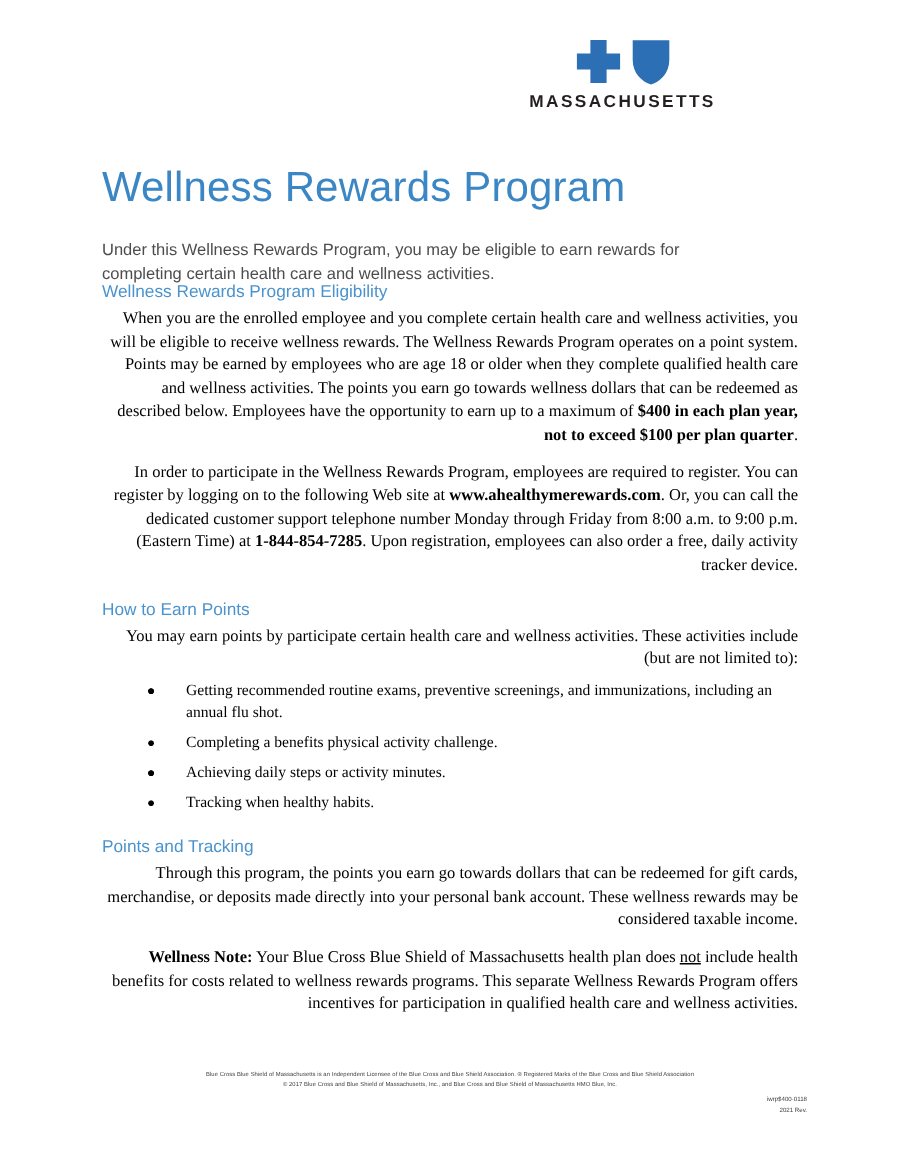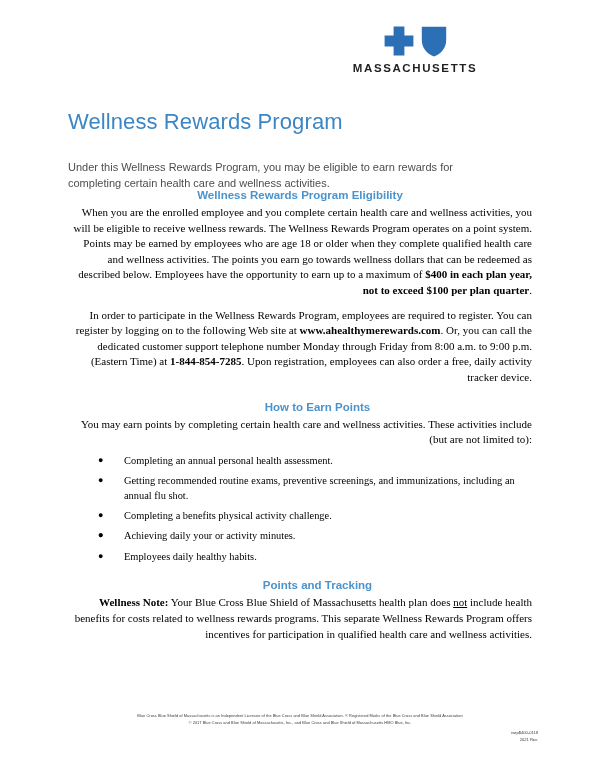--- a/index.html
+++ b/index.html
@@ -46,21 +46,21 @@
     color: #231f20;
     line-height: 1;
   }
 
   
   .doc-title {
     position: absolute;
     left: 68px;
     top: 110px;
     font-family: "Liberation Sans", sans-serif;
-    font-size: 22px;
+    font-size: 28px;
     font-weight: normal;
     color: #3b86c4;
     letter-spacing: 0.1px;
     margin: 0;
     line-height: 1.1;
   }
   .doc-subtitle {
     position: absolute;
     left: 68px;
     top: 160px;
@@ -75,27 +75,26 @@
   
   .content {
     position: absolute;
     left: 68px;
     top: 188px;
     width: 464px;
   }
   h2.section {
     font-family: "Liberation Sans", sans-serif;
     font-size: 11.5px;
-    font-weight: bold;
+    font-weight: normal;
     color: #4a93cd;
     margin: 0 0 2px 0;
     line-height: 1.3;
-    text-align: center;
-  }
-  h2.section.spaced { margin-top: 14px; margin-left: 35px; }
+  }
+  h2.section.spaced { margin-top: 14px; }
   p.body {
     font-family: "Liberation Serif", serif;
     font-size: 11px;
     color: #000000;
     line-height: 1.42;
     margin: 0 0 9px 0;
     text-align: right;
   }
   p.body.tight { margin-bottom: 2px; }
   b { font-weight: bold; }
@@ -172,50 +171,50 @@
   <div class="content">
 
     <h2 class="section">Wellness Rewards Program Eligibility</h2>
 
     <p class="body"><span>When you are the enrolled employee and you complete certain health care and wellness activities, you will be eligible to receive wellness rewards. The Wellness Rewards Program operates on a point system. Points may be earned by employees who are age 18 or older when they complete qualified health care and wellness activities. The points you earn go towards wellness dollars that can be redeemed as described below. Employees have the opportunity to earn up to a maximum of </span><b>$400 in each plan year, not to exceed $100 per plan quarter</b><span>.</span></p>
 
     <p class="body"><span>In order to participate in the Wellness Rewards Program, employees are required to register. You can register by logging on to the following Web site at </span><b>www.ahealthymerewards.com</b><span>. Or, you can call the dedicated customer support telephone number Monday through Friday from 8:00 a.m. to 9:00 p.m. (Eastern Time) at </span><b>1-844-854-7285</b><span>. Upon registration, employees can also order a free, daily activity tracker device.</span></p>
 
     <h2 class="section spaced">How to Earn Points</h2>
 
-    <p class="body tight">You may earn points by completing certain health care and wellness activities. These activities include (but are not limited to):</p>
+    <p class="body tight">You may earn points by participate certain health care and wellness activities. These activities include (but are not limited to):</p>
 
     <ul class="points">
       <li>
         <span class="bullet">●</span>
-        <span>Completing an annual personal health assessment.</span>
       </li>
       <li>
         <span class="bullet">●</span>
         <span>Getting recommended routine exams, preventive screenings, and immunizations, including an annual flu shot.</span>
       </li>
       <li>
         <span class="bullet">●</span>
         <span>Completing a benefits physical activity challenge.</span>
       </li>
       <li>
         <span class="bullet">●</span>
       </li>
       <li>
         <span class="bullet">●</span>
-        <span>Achieving daily your or activity minutes.</span>
-      </li>
-      <li>
-        <span class="bullet">●</span>
-        <span>Employees daily healthy habits.</span>
+        <span>Achieving daily steps or activity minutes.</span>
+      </li>
+      <li>
+        <span class="bullet">●</span>
+        <span>Tracking when healthy habits.</span>
       </li>
     </ul>
 
     <h2 class="section spaced">Points and Tracking</h2>
 
+    <p class="body">Through this program, the points you earn go towards dollars that can be redeemed for gift cards, merchandise, or deposits made directly into your personal bank account. These wellness rewards may be considered taxable income.</p>
 
     <p class="body"><b>Wellness Note:</b><span> Your Blue Cross Blue Shield of Massachusetts health plan does </span><u>not</u><span> include health benefits for costs related to wellness rewards programs. This separate Wellness Rewards Program offers incentives for participation in qualified health care and wellness activities.</span></p>
   </div>
 
   <div class="footer">
     <div class="footer-legal">Blue Cross Blue Shield of Massachusetts is an Independent Licensee of the Blue Cross and Blue Shield Association. ® Registered Marks of the Blue Cross and Blue Shield Association</div>
     <div class="footer-legal">© 2017 Blue Cross and Blue Shield of Massachusetts, Inc., and Blue Cross and Blue Shield of Massachusetts HMO Blue, Inc.</div>
     <div class="footer-code">
       <div>iwrp$400-0118</div>
       <div>2021 Rev.</div>

